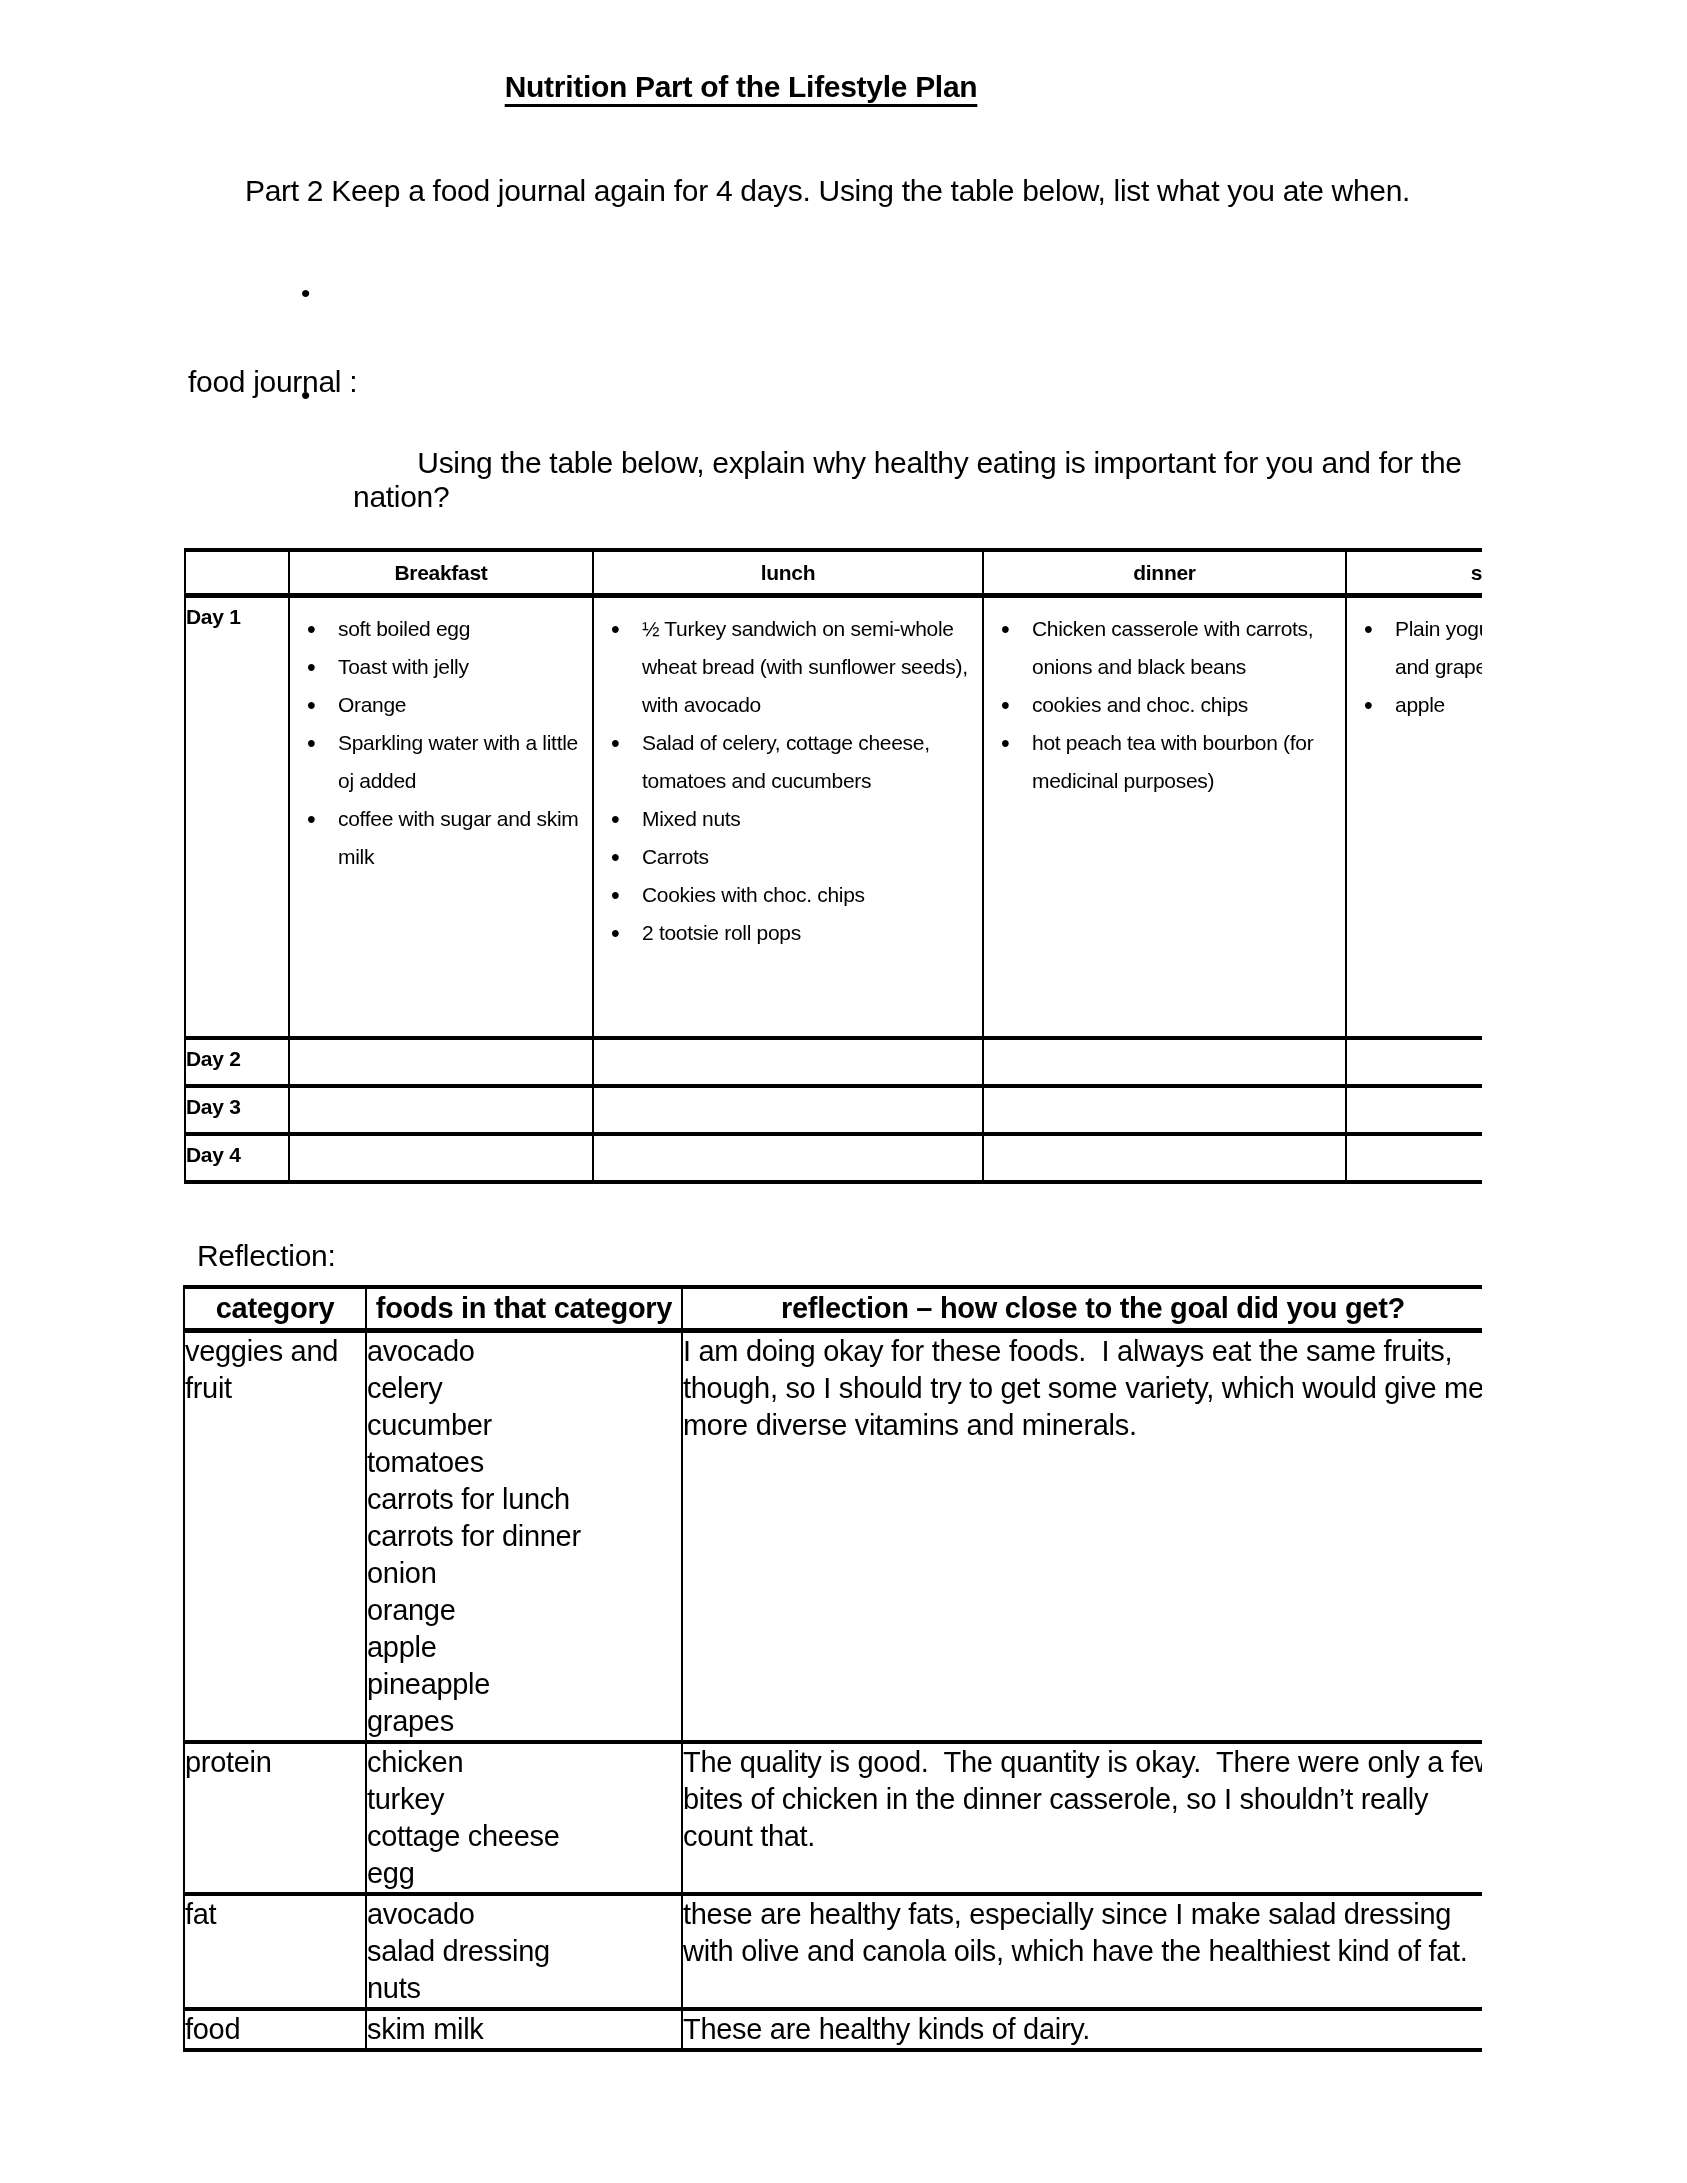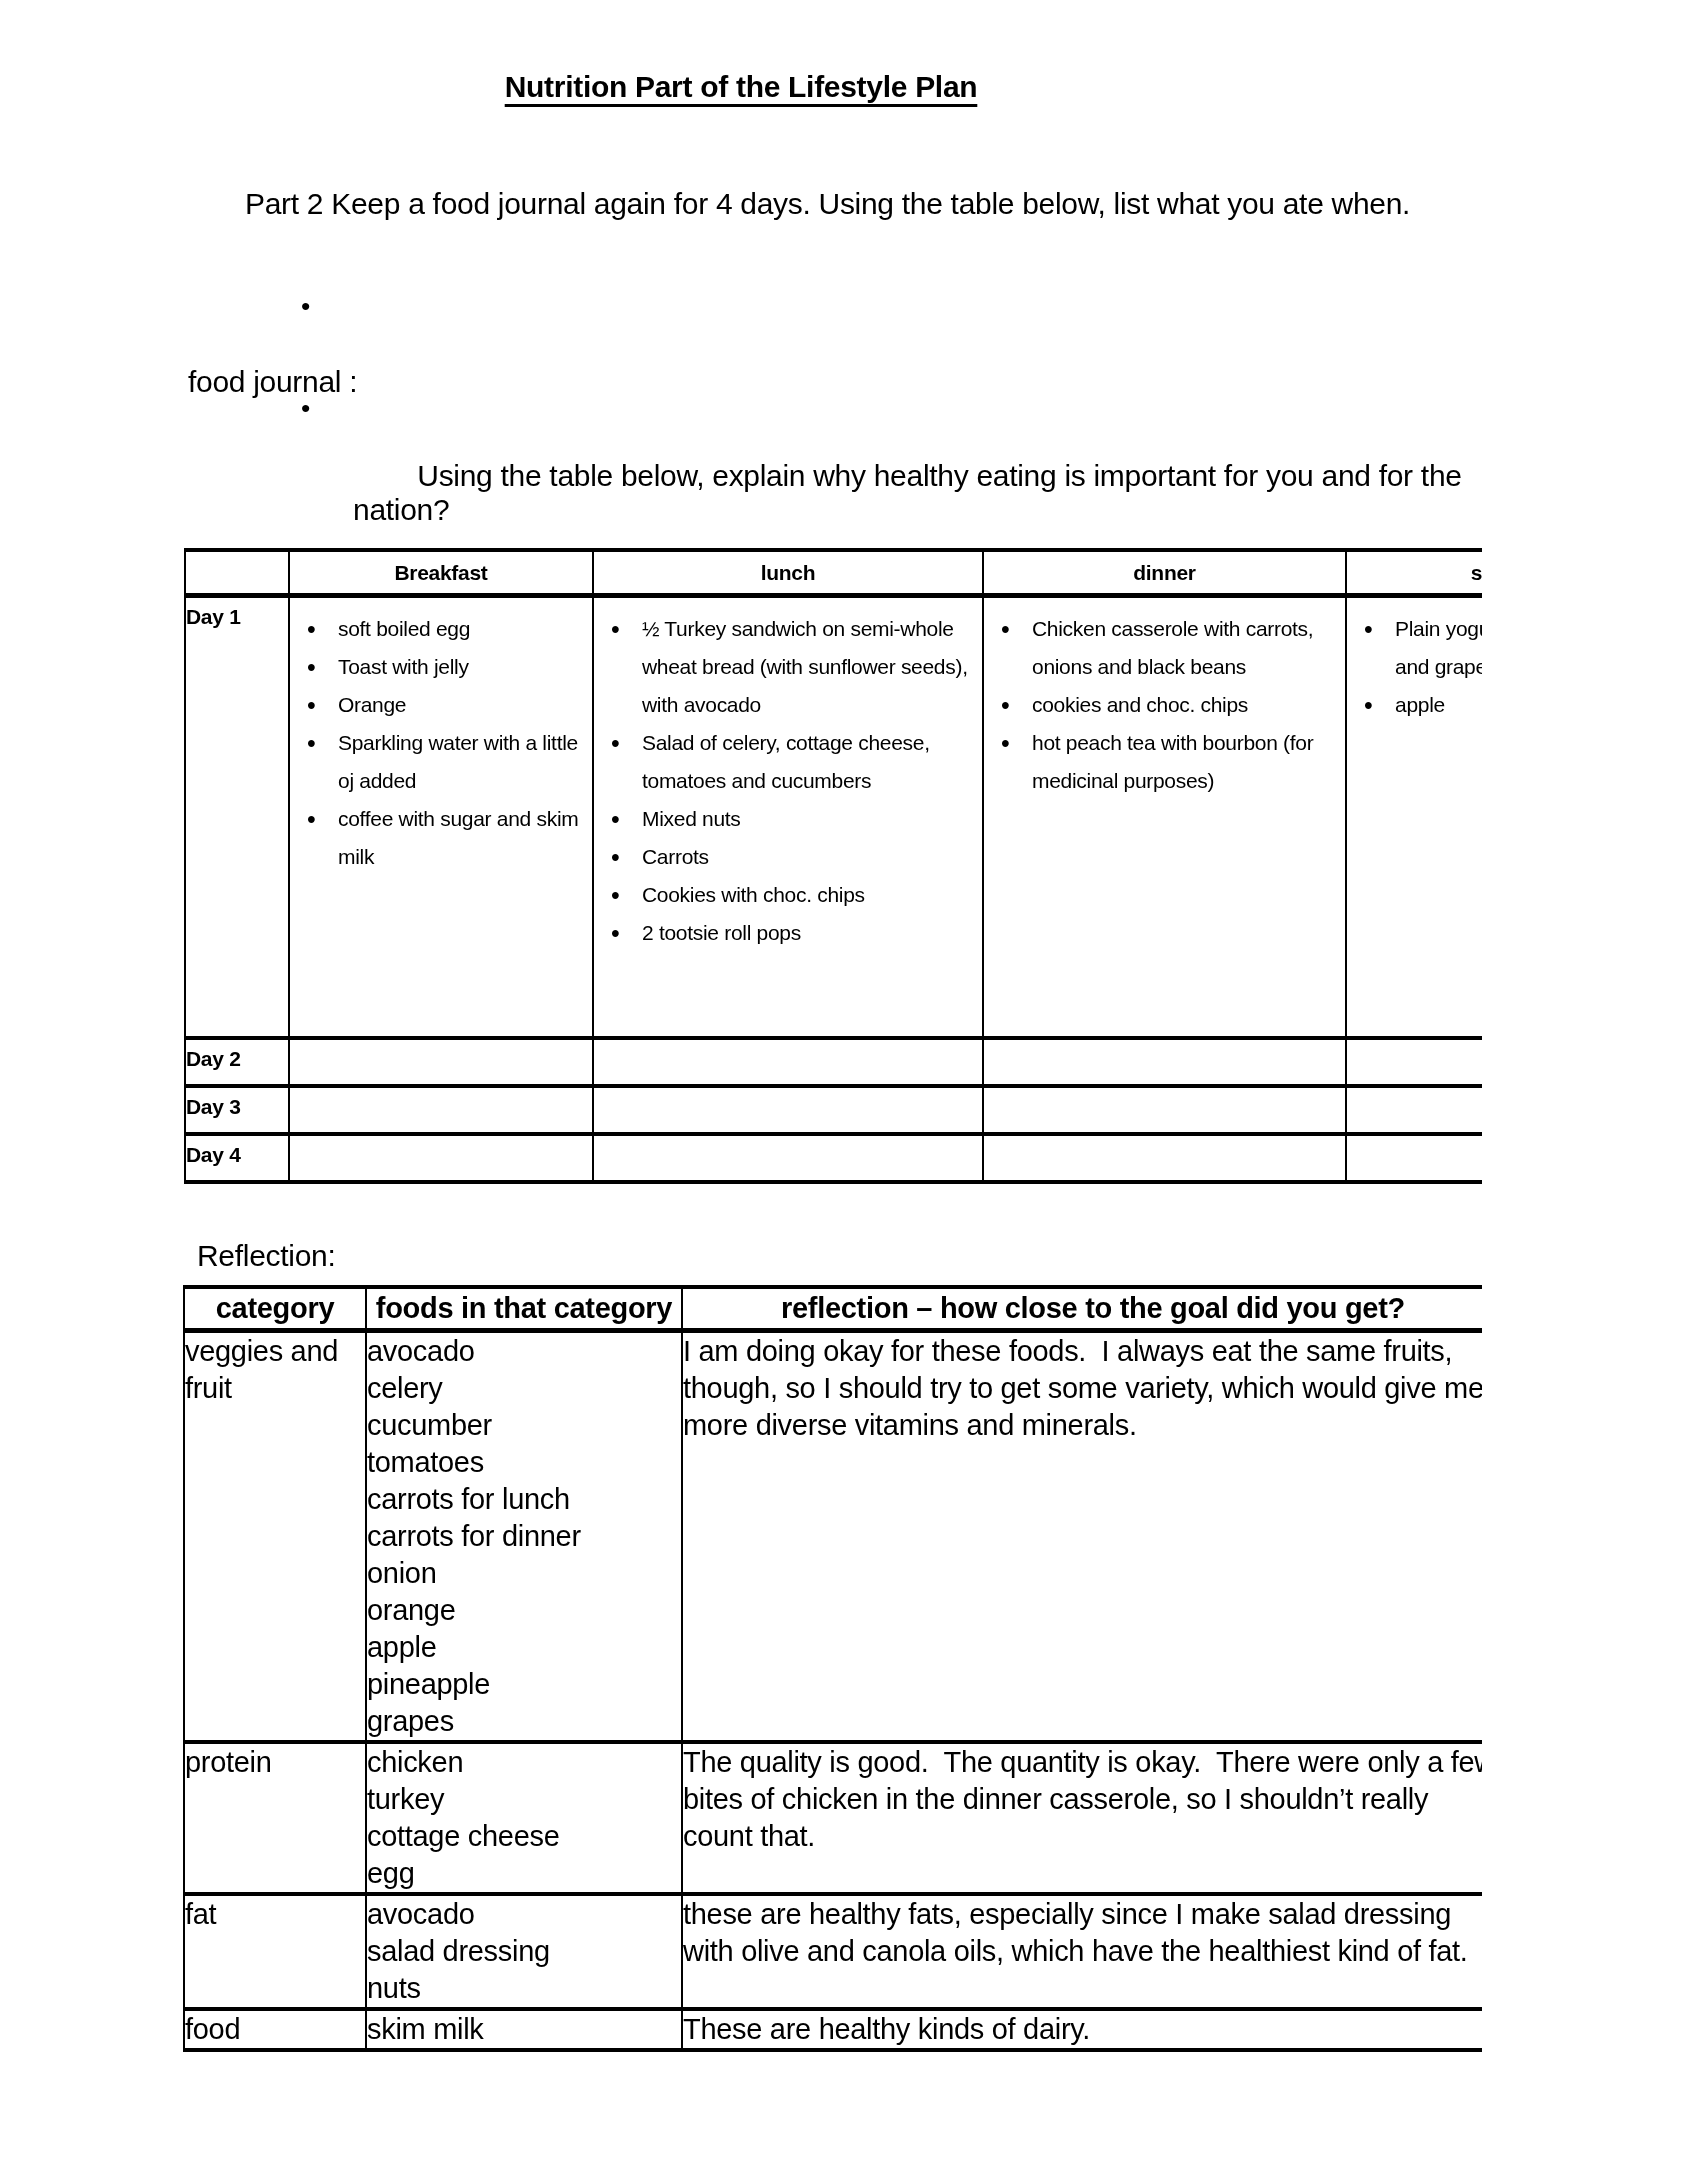--- a/index.html
+++ b/index.html
@@ -14,21 +14,21 @@
   }
   .title{
     position:absolute;top:70px;left:0;width:100%;
     text-align:center;
     font-size:30px;font-weight:bold;
     text-decoration:underline;
     text-decoration-thickness:3.3px;
     text-underline-offset:6.6px;
   }
   .intro-block{
-    position:absolute;left:245px;top:119px;width:1217px;
+    position:absolute;left:245px;top:106px;width:1217px;
     font-size:30px;line-height:34px;white-space:pre-wrap;
   }
   .top-bullet-item{position:relative;padding-left:108px;}
   .tb-dot{
     position:absolute;left:56px;top:0;
     font-size:26.5px;
   }
   .tb-dot::before{content:"\2022";}
   .section-label{position:absolute;font-size:30px;line-height:34px;}
   .fj-label{left:188px;top:365px;}

